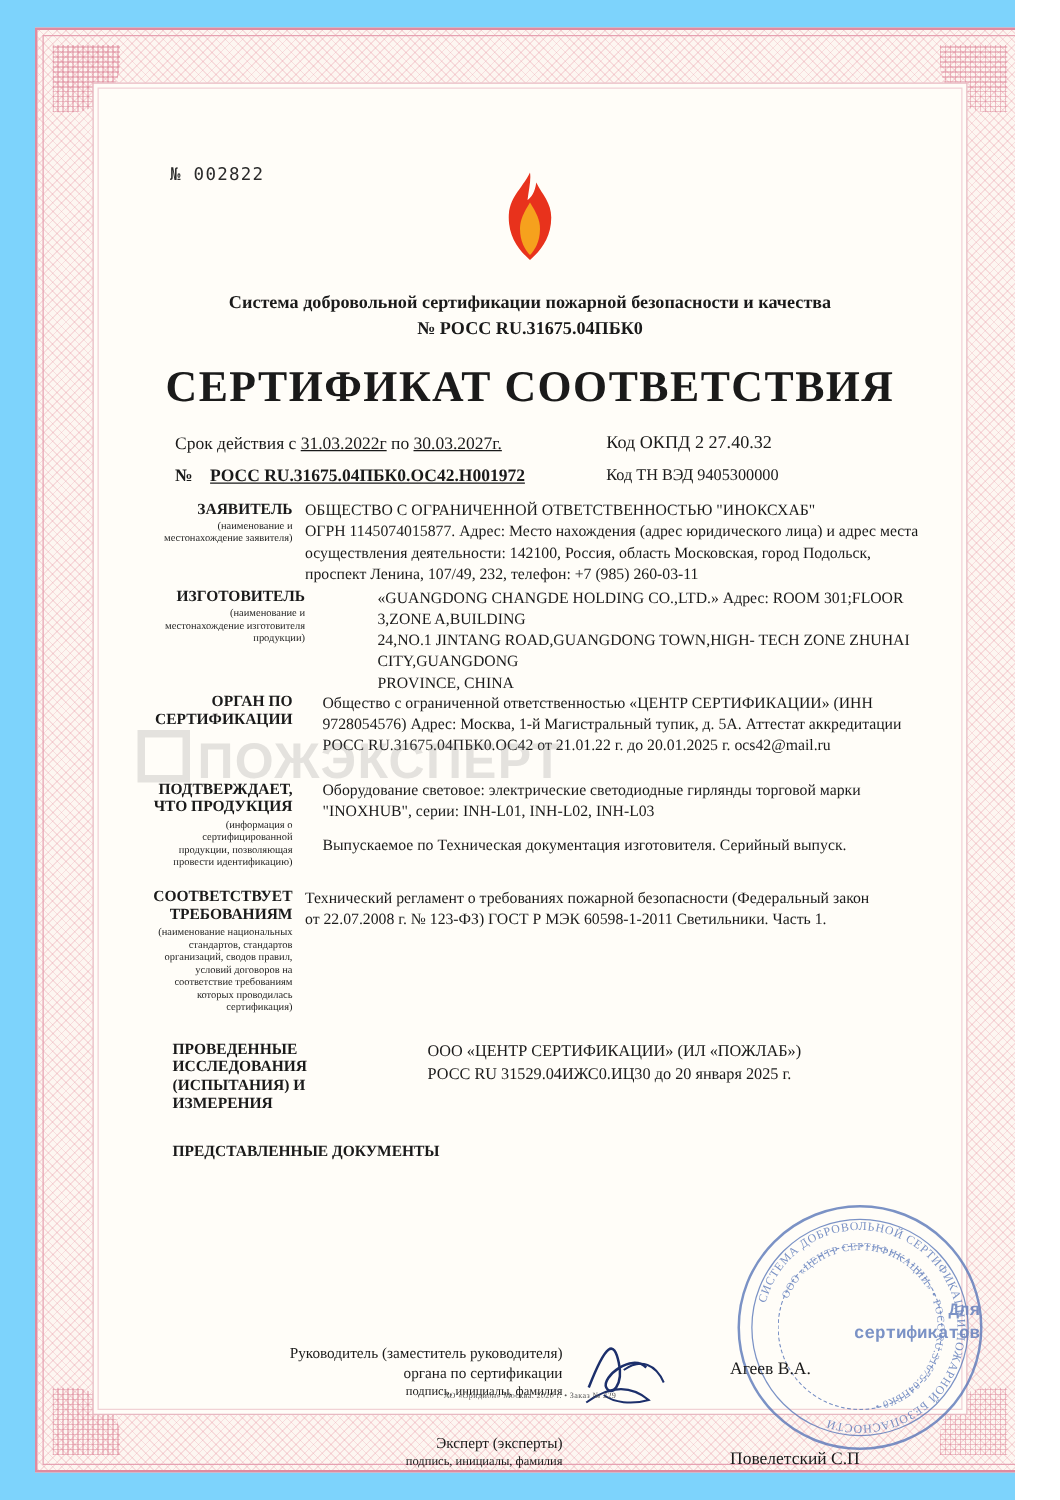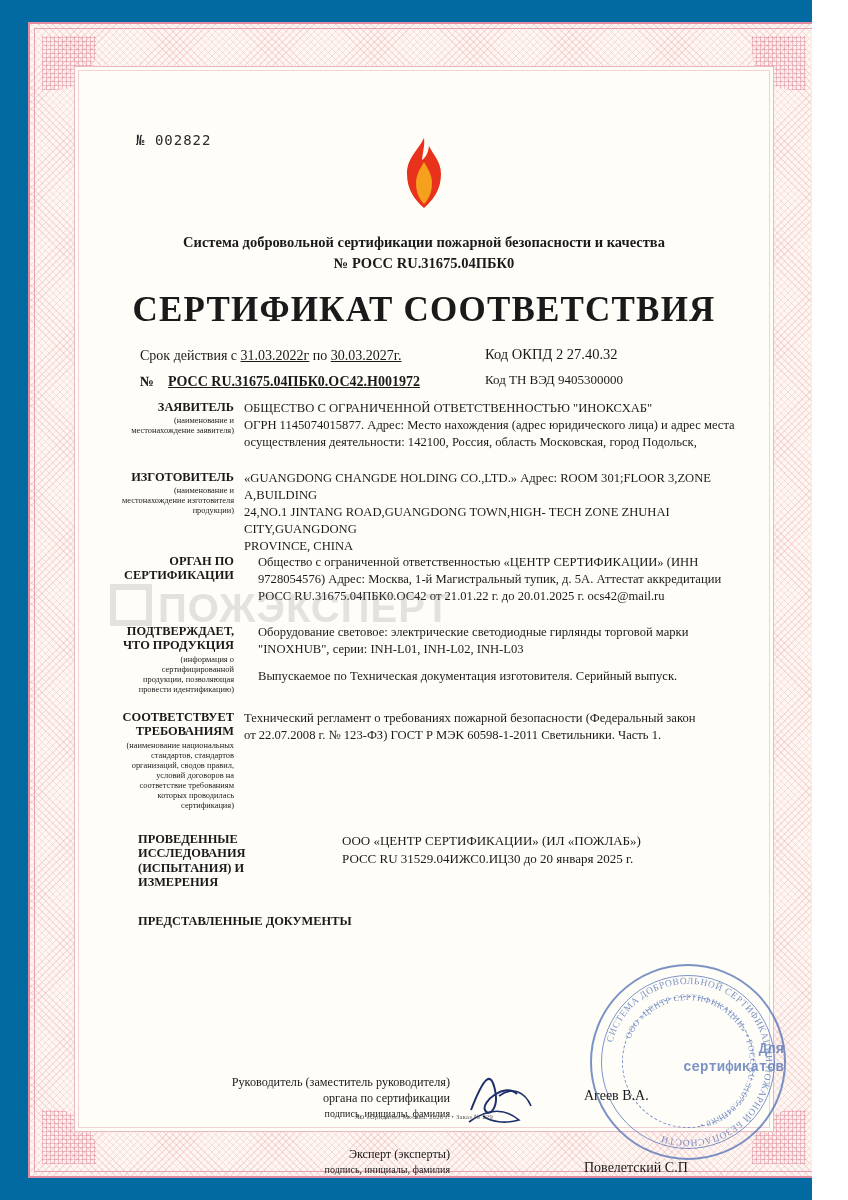--- a/index.html
+++ b/index.html
@@ -7,21 +7,21 @@
     padding: 0;
     background: #ffffff;
   }
   body {
     font-family: "Liberation Serif", serif;
   }
   .page {
     position: relative;
     width: 812px;
     height: 1200px;
-    background: #0369a1;
+    background: #7dd3fc;
     overflow: hidden;
   }
   
   .cert {
     position: absolute;
     left: 28px;
     top: 22px;
     width: 792px;
     height: 1156px;
     background:
@@ -168,21 +168,21 @@
     color: #222;
     margin-top: 2px;
   }
   .txt {
     flex: 1;
     font-size: 12.6px;
     line-height: 1.34;
   }
 
   .b-applicant { left: 30px; top: 316px; right: 18px; }
-  .b-maker     { left: 30px; top: 386px; right: 18px; }
+  .b-maker     { left: 40px; top: 386px; right: 18px; gap: 48px; }
   .b-organ     { left: 30px; top: 470px; right: 18px; }
   .b-confirm   { left: 30px; top: 540px; right: 18px; }
   .b-conform   { left: 30px; top: 626px; right: 18px; }
   .b-research  { left: 30px; top: 748px; right: 18px; }
   .b-docs      { left: 30px; top: 830px; right: 18px; flex-direction: column; }
 
   .b-organ .txt, .b-confirm .txt { padding-left: 14px; }
   .b-research .lbl { width: 200px; flex: 0 0 200px; text-align: left; padding-left: 18px;}
   .b-research .txt { padding-left: 22px; font-size: 13px; line-height: 1.42; }
   .b-docs .lbl { width: 260px; flex: 0 0 260px; text-align: left; padding-left: 18px;}
@@ -333,20 +333,21 @@
 
       <div class="block b-applicant">
         <div class="lbl">
           <span class="strong">ЗАЯВИТЕЛЬ</span>
           <span class="small">(наименование и местонахождение заявителя)</span>
         </div>
         <div class="txt">
           <div>ОБЩЕСТВО С ОГРАНИЧЕННОЙ ОТВЕТСТВЕННОСТЬЮ "ИНОКСХАБ"</div>
           <div>ОГРН 1145074015877.  Адрес: Место нахождения (адрес юридического лица) и адрес места</div>
           <div>осуществления деятельности: 142100, Россия, область Московская, город Подольск,</div>
+          <div>проспект Ленина, 107/49, 232, телефон: +7 (985) 260-03-11</div>
         </div>
       </div>
 
       <div class="block b-maker">
         <div class="lbl">
           <span class="strong">ИЗГОТОВИТЕЛЬ</span>
           <span class="small">(наименование и местонахождение изготовителя продукции)</span>
         </div>
         <div class="txt">
           <div>«GUANGDONG CHANGDE HOLDING CO.,LTD.» Адрес: ROOM 301;FLOOR 3,ZONE A,BUILDING</div>

